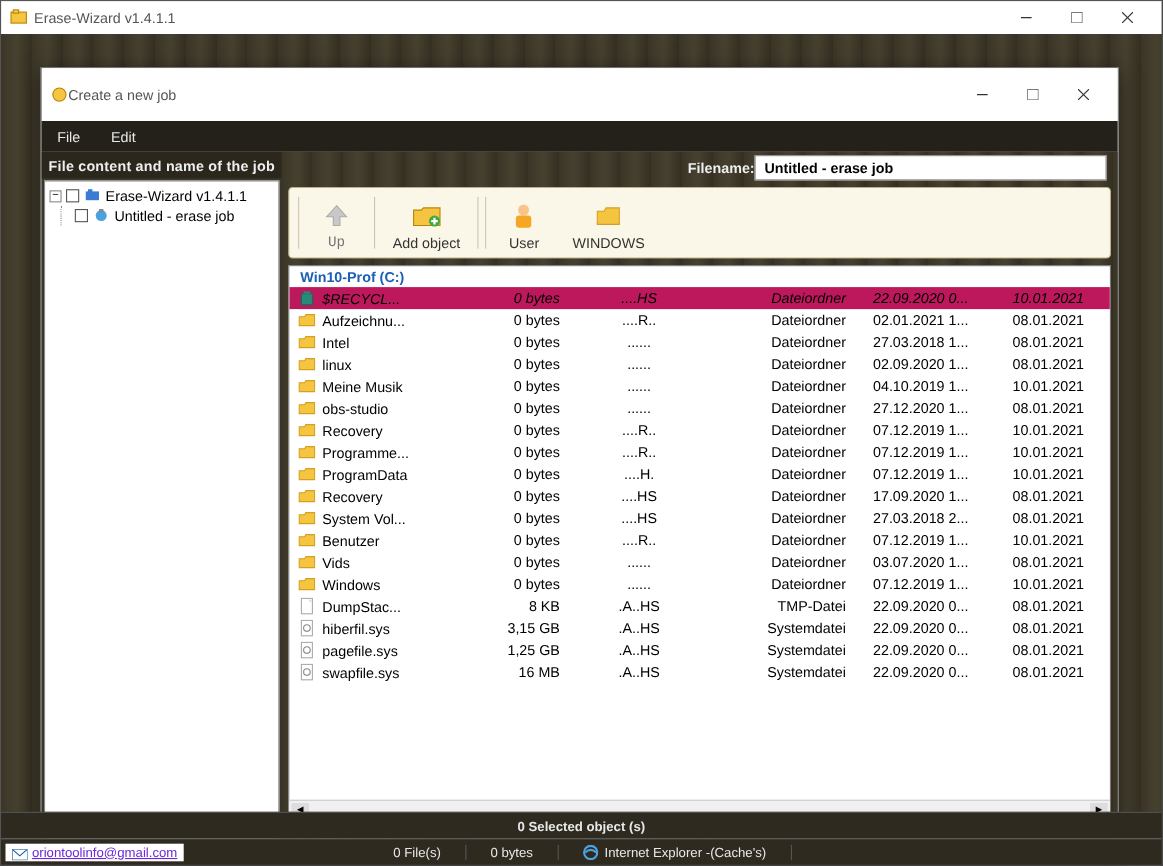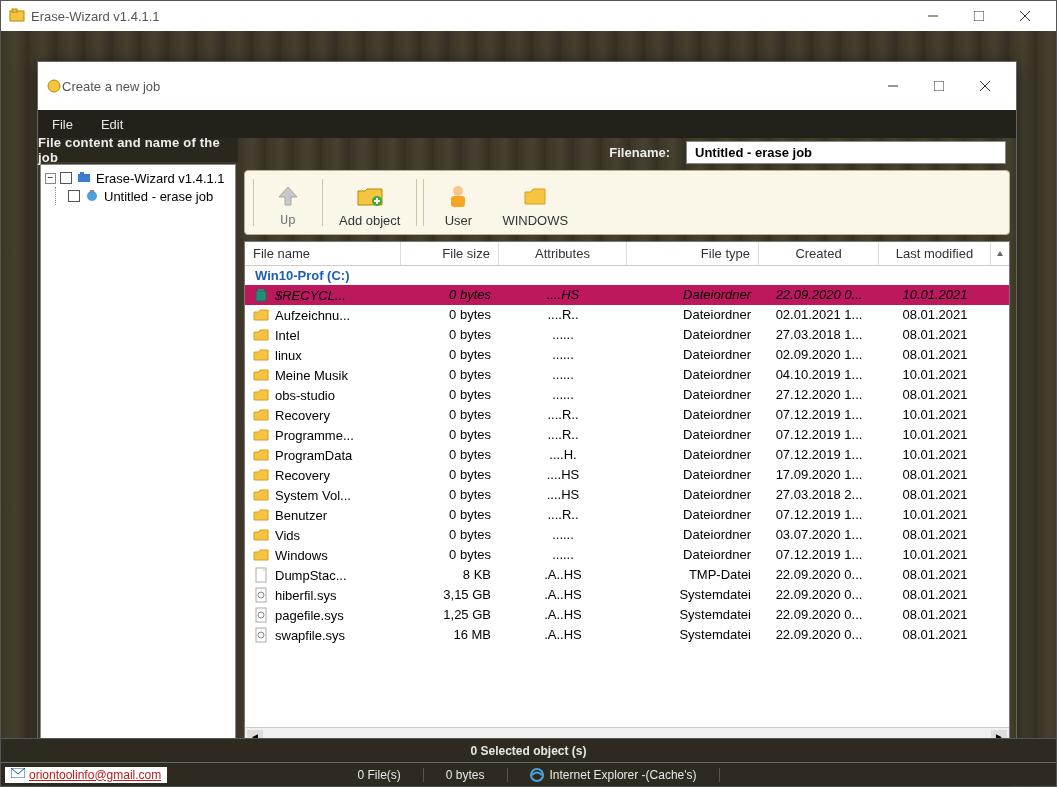--- a/index.html
+++ b/index.html
@@ -38,21 +38,21 @@
     font-size:12px;
     justify-content:center;
   }
   .bottom-bar {
     position:absolute; bottom:0; left:0; right:0; height:24px;
     background:#2e2a20; display:flex; align-items:center; color:#e8e8e8;
     font-size:12px;
     border-top:1px solid #666;
   }
   .bottom-bar .cell { padding:0 22px; border-right:1px solid #555; }
-  .bottom-bar .email { background:#fff; color:#b91c1c; text-decoration:underline; padding:1px 6px; margin-left:4px; display:flex; align-items:flex-start; gap:4px;}
+  .bottom-bar .email { background:#fff; color:#6d28d9; text-decoration:underline; padding:1px 6px; margin-left:4px; display:flex; align-items:flex-end; gap:4px;}
   .bottom-bar .ie-icon{color:#6ec1ff;}
   svg { display:block; }
 
   
   .dialog {
     position:absolute; left:36px; top:30px; width:980px; height:712px;
     background:#fff; border:1px solid #666;
     box-shadow:0 4px 18px rgba(0,0,0,.5);
     display:flex; flex-direction:column;
   }
@@ -89,21 +89,21 @@
   }
   .tree-node { display:flex; align-items:center; gap:4px; padding:1px 0;}
   .tree-node .exp { width:11px; height:11px; border:1px solid #888; display:flex; align-items:center; justify-content:center; font-size:10px; line-height:1; background:#fff;}
   .tree-node .cb { width:12px; height:12px; border:1px solid #555; background:#fff;}
   .tree-node .lbl { color:#000; }
   .tree-conn { border-left:1px dotted #888; margin-left:10px; padding-left:12px; }
 
   
   .right-panel { flex:1; display:flex; flex-direction:column; min-height:0; background: repeating-linear-gradient(90deg,#3b3527 0px,#46412f 14px,#352f22 28px);}
   .filename-row {
-    height:28px; display:flex; align-items:center; padding:0 10px; gap:16px;
+    height:28px; display:flex; align-items:center; padding:0 10px; gap:0;
     color:#eee; font-weight:bold;
   }
   .filename-row .field {
     flex:1; background:#fff; color:#000; font-weight:bold; padding:3px 8px; border:1px solid #888;
   }
   .toolbar {
     background:#fbf7e8; border:1px solid #b8b090; margin:4px 6px;
     border-radius:4px;
     display:flex; align-items:stretch; padding:4px 6px;
     gap:2px;
@@ -290,34 +290,20 @@
               <div class="ic">
                 <svg width="26" height="26">
                     <path d="M3 9 L9 9 L11 6 L23 6 L23 21 L3 21 Z" fill="#f5c542" stroke="#d4a020"></path>
                   </svg>
               </div>
               <div>WINDOWS</div>
             </div>
           </div>
 
           <div class="grid-wrap" style="position:relative;">
-            <div class="grid-head">
-              <div class="col c-name">File name</div>
-              <div class="col c-size">File size</div>
-              <div class="col c-attr">Attributes</div>
-              <div class="col c-type">File type</div>
-              <div class="col c-created">Created</div>
-              <div class="col c-mod">Last modified</div>
-              <div style="flex:1;border-right:none;"></div>
-              <div style="width:18px;display:flex;align-items:center;justify-content:center;">
-                 <svg width="8" height="8">
-                    <path d="M4 1 L7 6 L1 6 Z" fill="#666"></path>
-                  </svg>
-              </div>
-            </div>
             <div class="grid-body" id="grid-body">
               <div class="group-row">Win10-Prof (C:)</div>
 
             <div class="row sel">
                   <div class="col c-name">
                     <span>
                       <svg class="tiny-icon" viewBox="0 0 16 16">
                         <rect x="3" y="4" width="10" height="10" fill="#2a8a7a" stroke="#156b5c"></rect>
                         <rect x="5" y="2" width="6" height="2" fill="#2a8a7a"></rect>
                       </svg>

